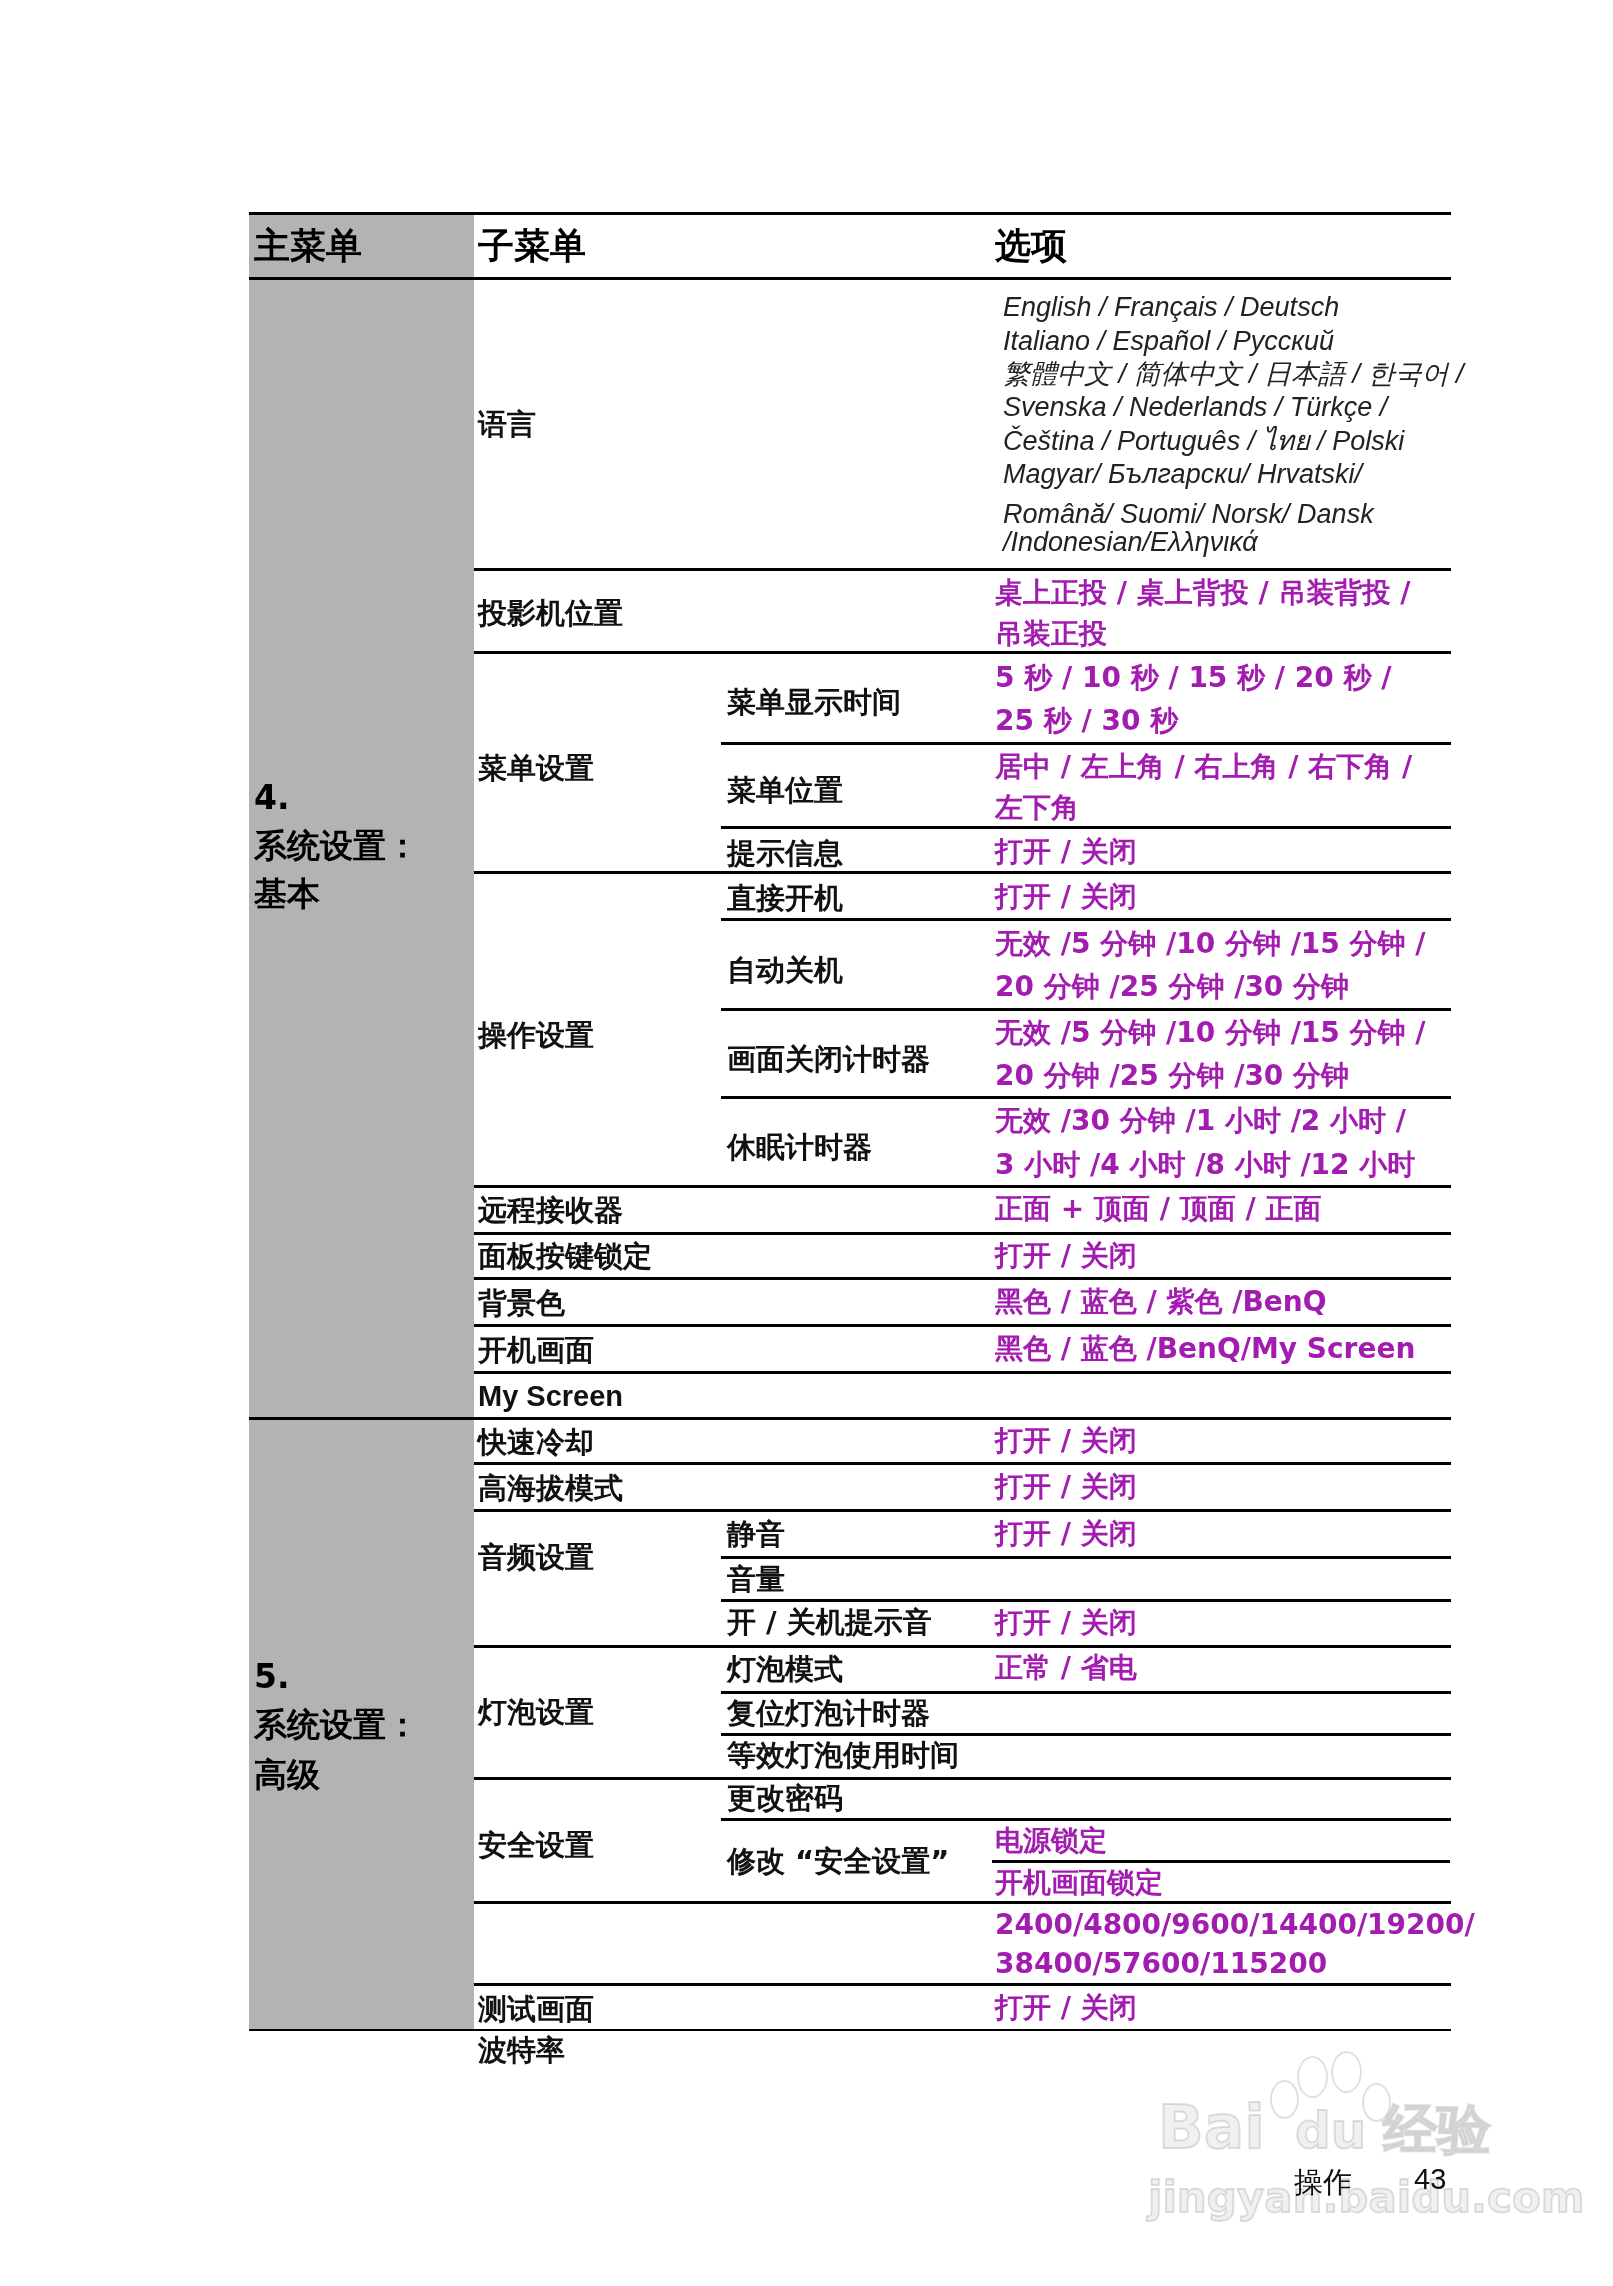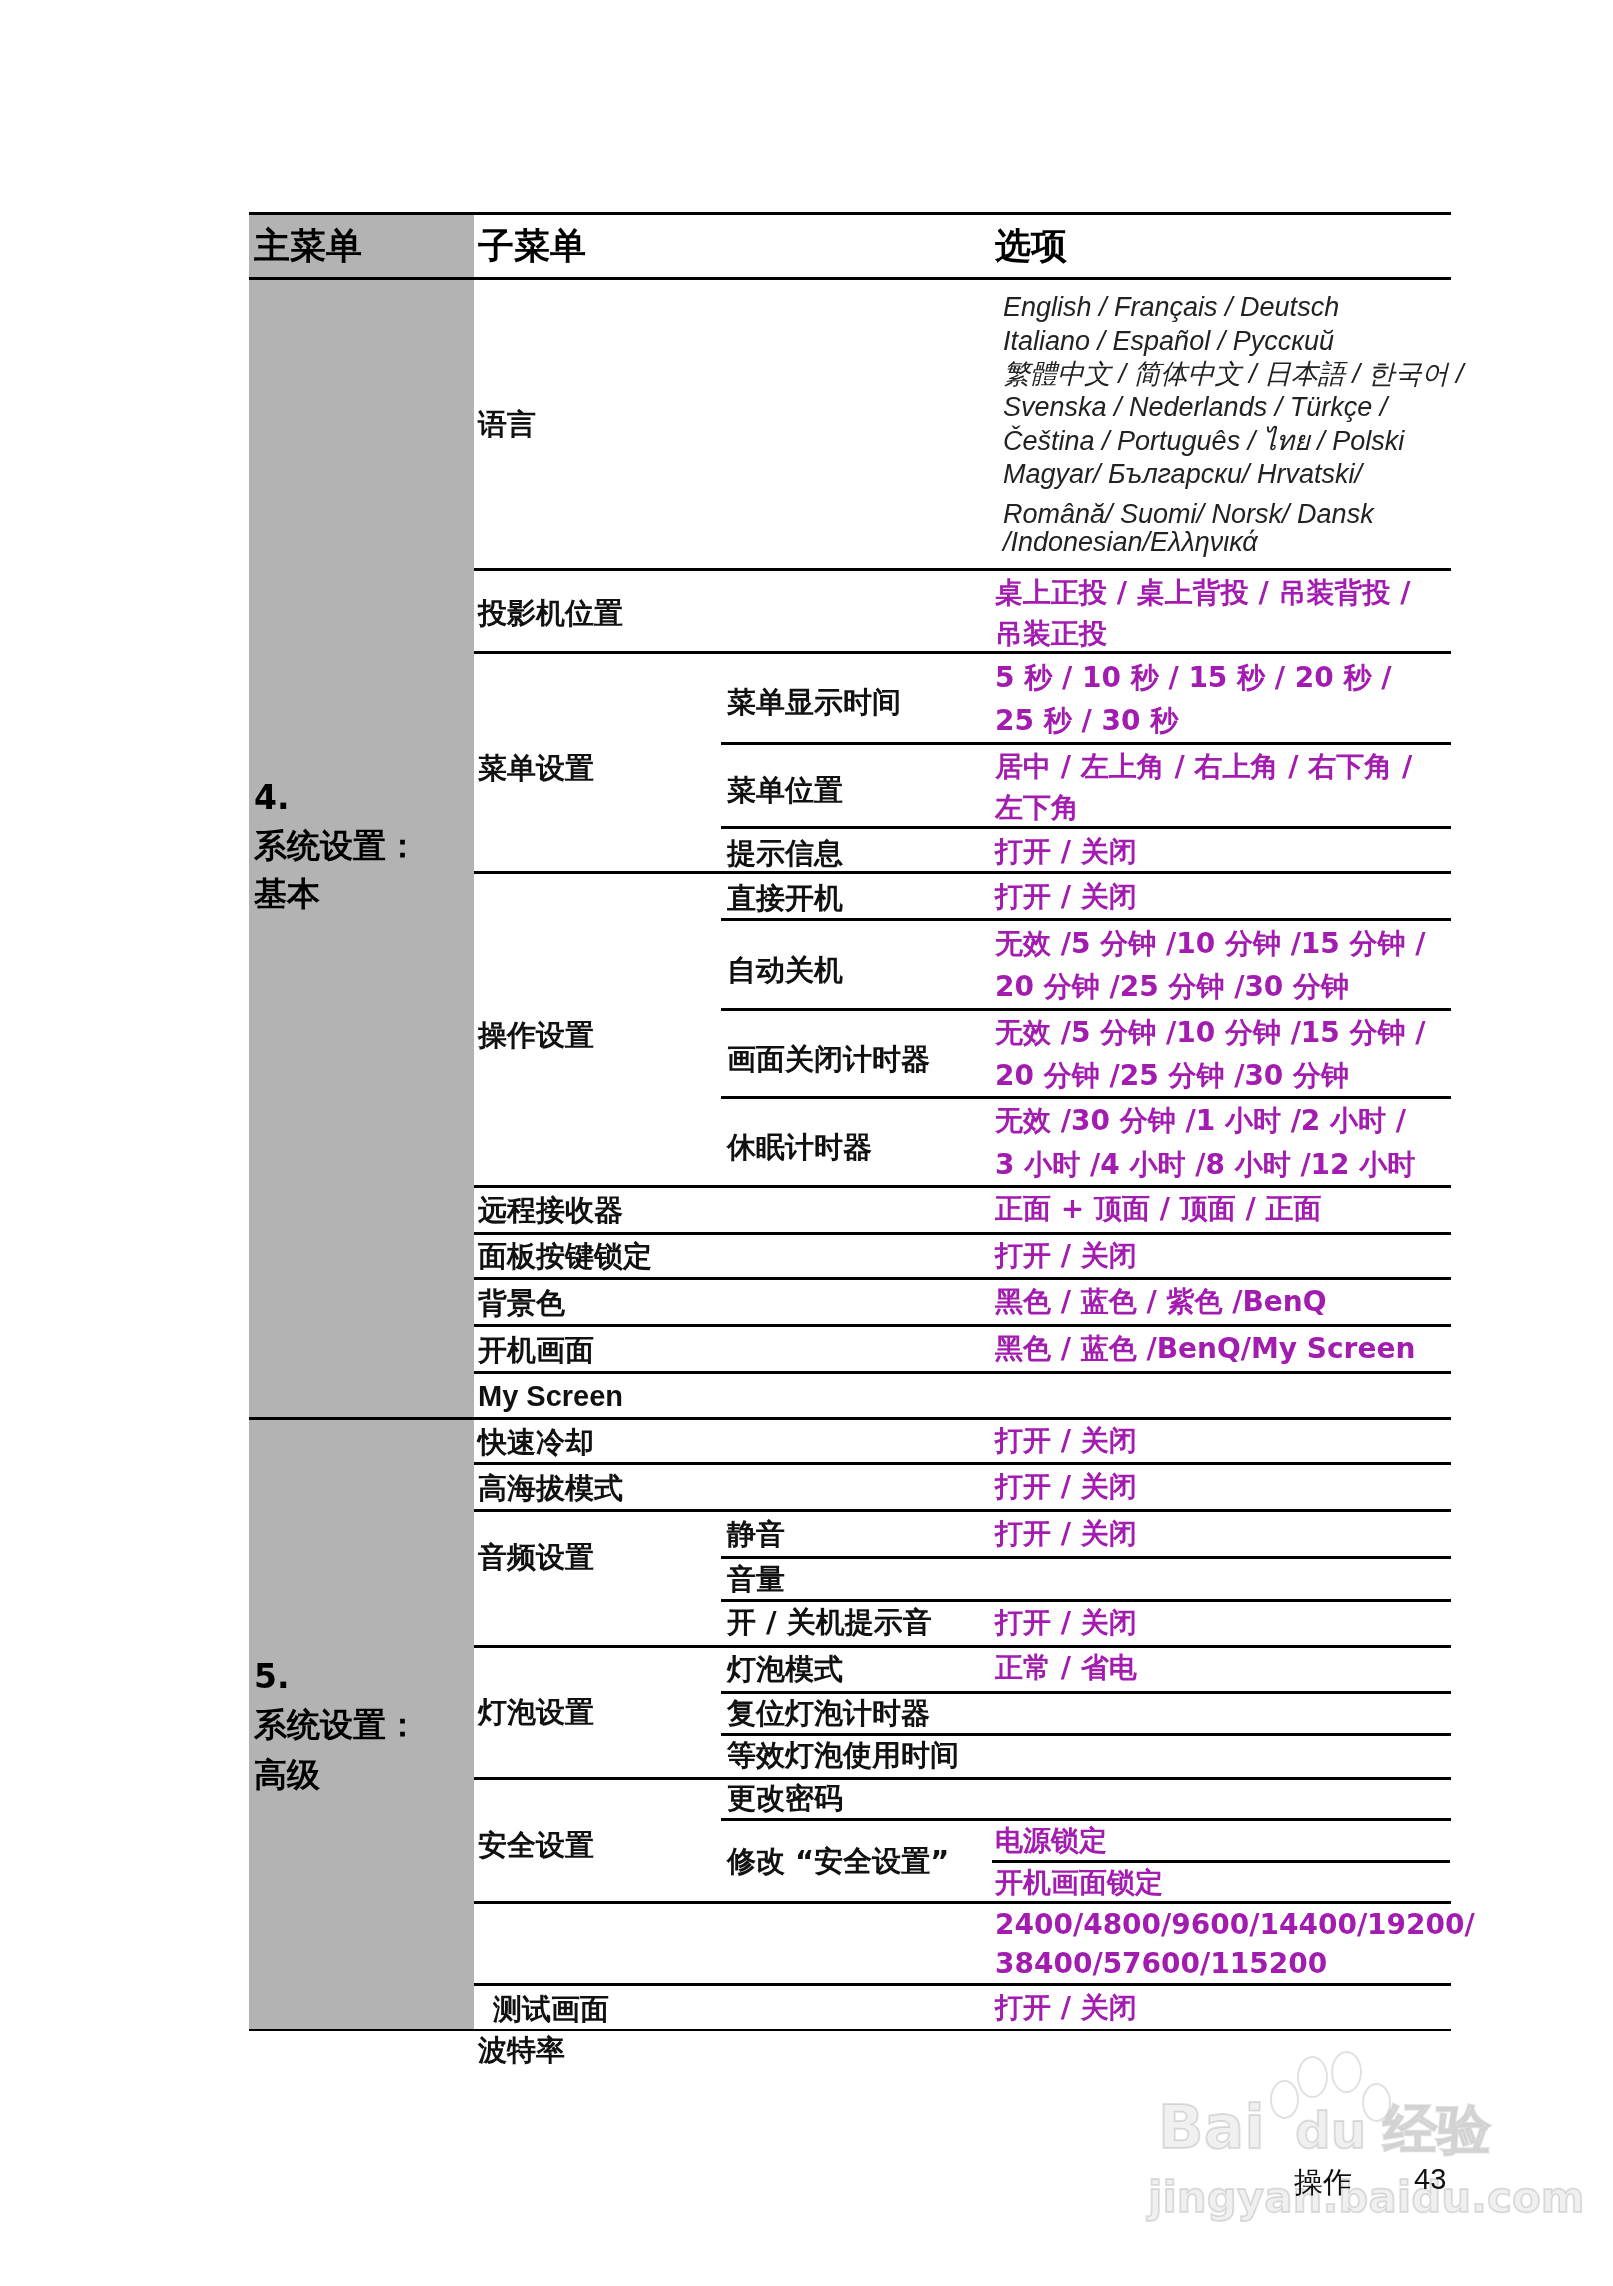--- a/index.html
+++ b/index.html
@@ -139,21 +139,21 @@
 <div class="txt" style="left:478px; top:1824px;">安全设置</div>
 <div class="txt" style="left:727px; top:1777px;">更改密码</div>
 <div class="txt" style="left:727px; top:1840px;">修改 “安全设置”</div>
 <div class="txt2" style="left:995px; top:1819px;">电源锁定</div>
 <div class="txt2" style="left:995px; top:1861px;">开机画面锁定</div>
 
 <div class="txt" style="left:478px; top:1981px;margin-top:48px;">波特率</div>
 <div class="txt2" style="left:995px; top:1903px;">2400/4800/9600/14400/19200/</div>
 <div class="txt2" style="left:995px; top:1942px;">38400/57600/115200</div>
 
-<div class="txt" style="left:478px; top:1988px;margin-left:15px;">测试画面</div>
+<div class="txt" style="left:478px; top:1988px;">测试画面</div>
 <div class="txt2" style="left:995px; top:1986px;">打开 / 关闭</div>
 
 <div>
   <div class="paw" style="left:1297px; top:2056px; width:27px; height:38px;"></div>
   <div class="paw" style="left:1331px; top:2051px; width:27px; height:38px;"></div>
   <div class="paw" style="left:1270px; top:2080px; width:25px; height:35px;"></div>
   <div class="paw" style="left:1362px; top:2083px; width:25px; height:35px;"></div>
   <div class="wm" style="left:1158px; top:2092px; font-size:60px;">Bai</div>
   <div class="wm" style="left:1295px; top:2102px; font-size:50px;">du</div>
   <div class="wm" style="left:1383px; top:2094px; font-size:54px;">经验</div>

